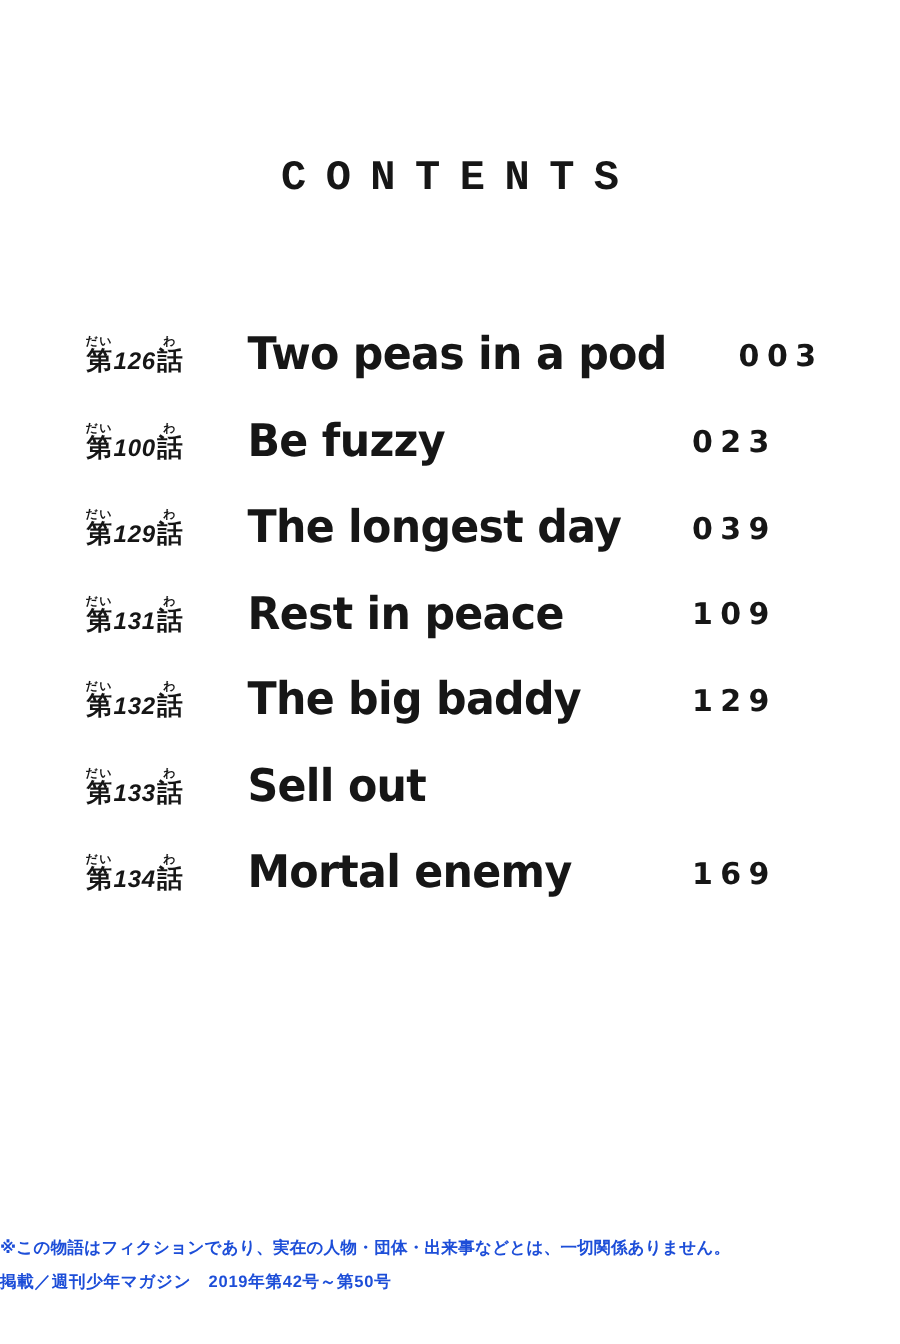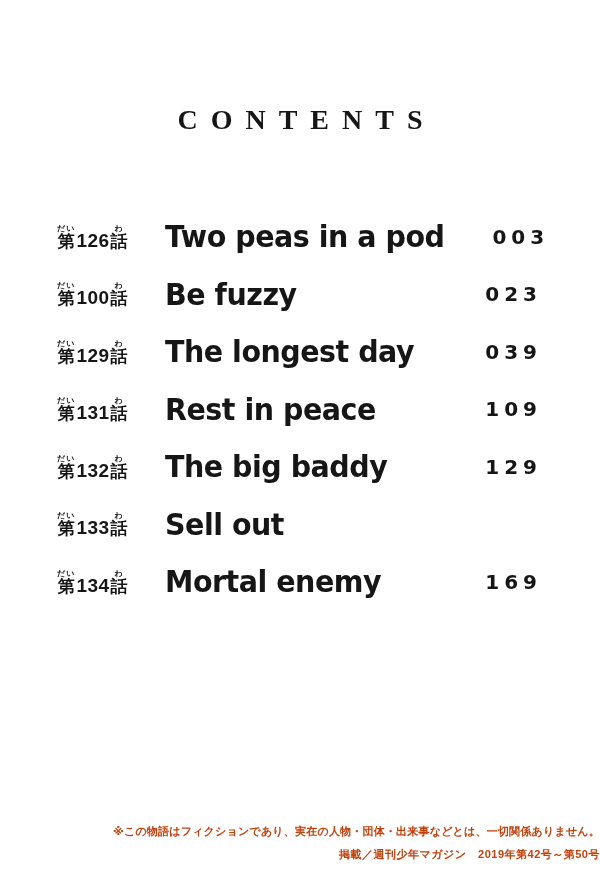--- a/index.html
+++ b/index.html
@@ -16,21 +16,21 @@
     font-family: "Liberation Sans", "DejaVu Sans", sans-serif;
     overflow: hidden;
   }
   .contents-title {
     position: absolute;
     top: 104px;
     left: 0;
     width: 100%;
     margin: 0;
     text-align: center;
-    font-family: Liberation Serif, serif;
+    font-family: Liberation Mono, monospace;
     font-size: 28px;
     font-weight: bold;
     letter-spacing: 13px;
     text-indent: 13px;
     color: #161616;
   }
   .toc {
     position: absolute;
     top: 208px;
     left: 0;
@@ -54,53 +54,54 @@
     ruby-position: over;
     margin-top: 15px;
   }
   .chap rt {
     font-size: 8px;
     font-weight: bold;
     letter-spacing: 1px;
     text-align: center;
   }
   .chap .num {
-    font-size: 19px;
+    font-size: 16px;
     letter-spacing: 0.5px;
     padding: 0 1px;
+    font-style: italic;
   }
   .title {
     flex: 1;
     margin-left: 16px;
     font-family: "DejaVu Sans", "Liberation Sans", sans-serif;
     font-size: 30px;
     font-weight: bold;
     letter-spacing: -0.5px;
     white-space: nowrap;
     transform: scaleX(0.95);
     transform-origin: left center;
   }
   .pagenum {
     flex: none;
     width: 90px;
-    margin-right: 58px;
+    margin-right: 82px;
     text-align: right;
     font-family: "DejaVu Sans", "Liberation Sans", sans-serif;
     font-size: 20px;
     font-weight: bold;
     letter-spacing: 5px;
   }
   .footer {
     position: absolute;
     top: 824px;
     left: 0;
     right: 0;
-    text-align: right;
+    text-align: left;
     font-weight: bold;
-    color: #c2410c;
+    color: #1d4ed8;
   }
   .footer .disclaimer {
     font-size: 11px;
     margin-bottom: 8px;
     letter-spacing: 0.2px;
   }
   .footer .publication {
     font-size: 11px;
     letter-spacing: 0.5px;
   }

